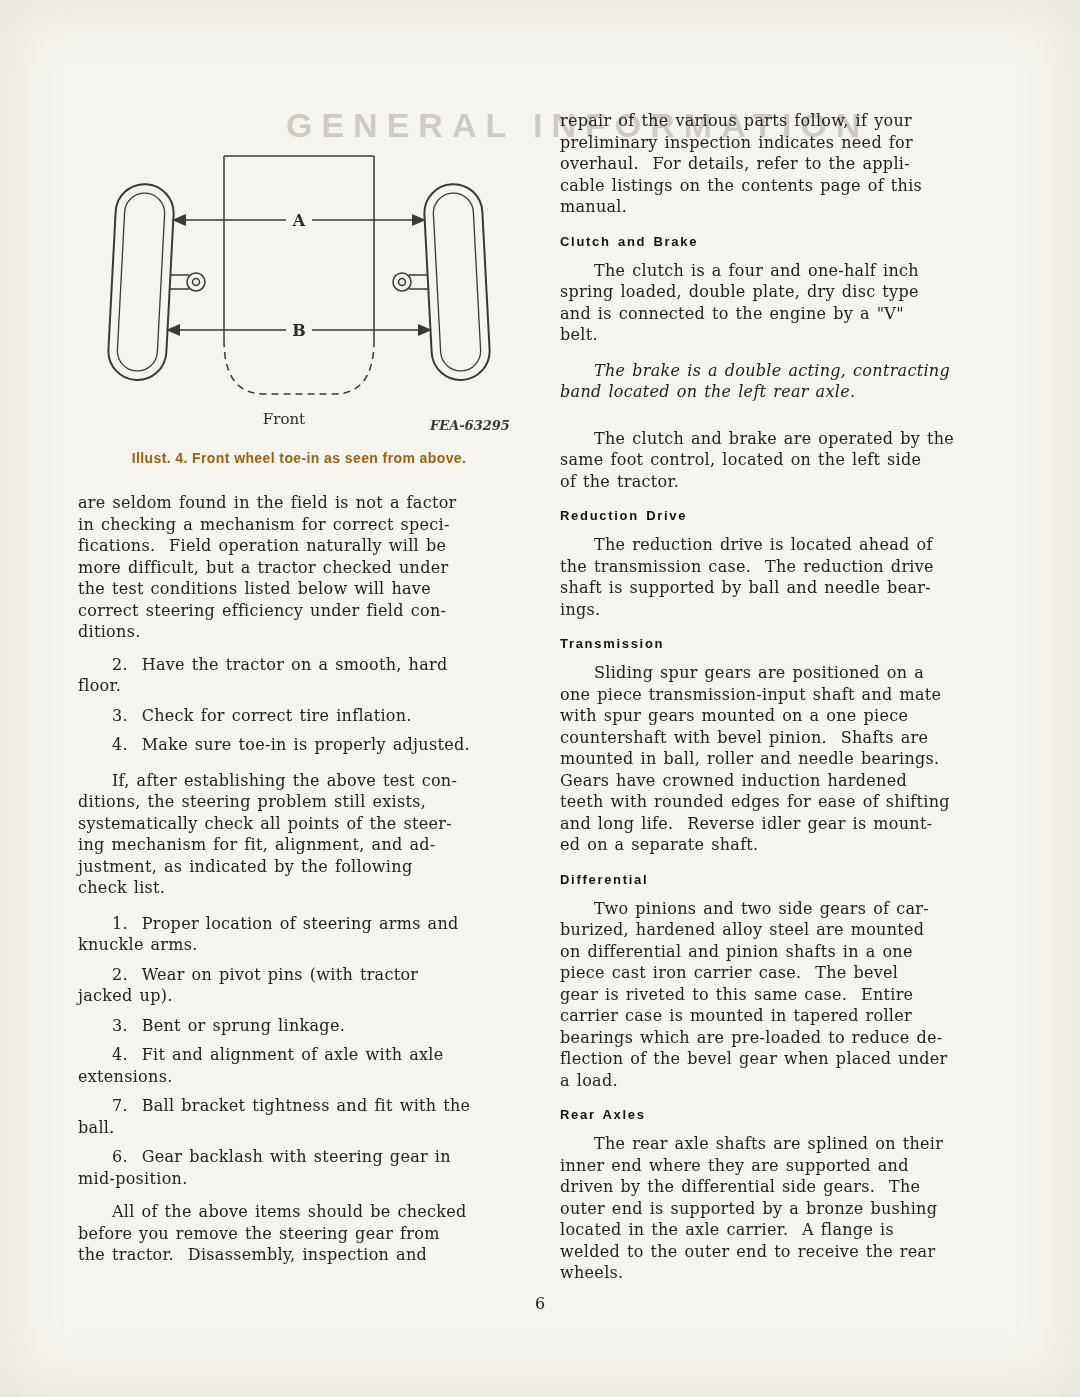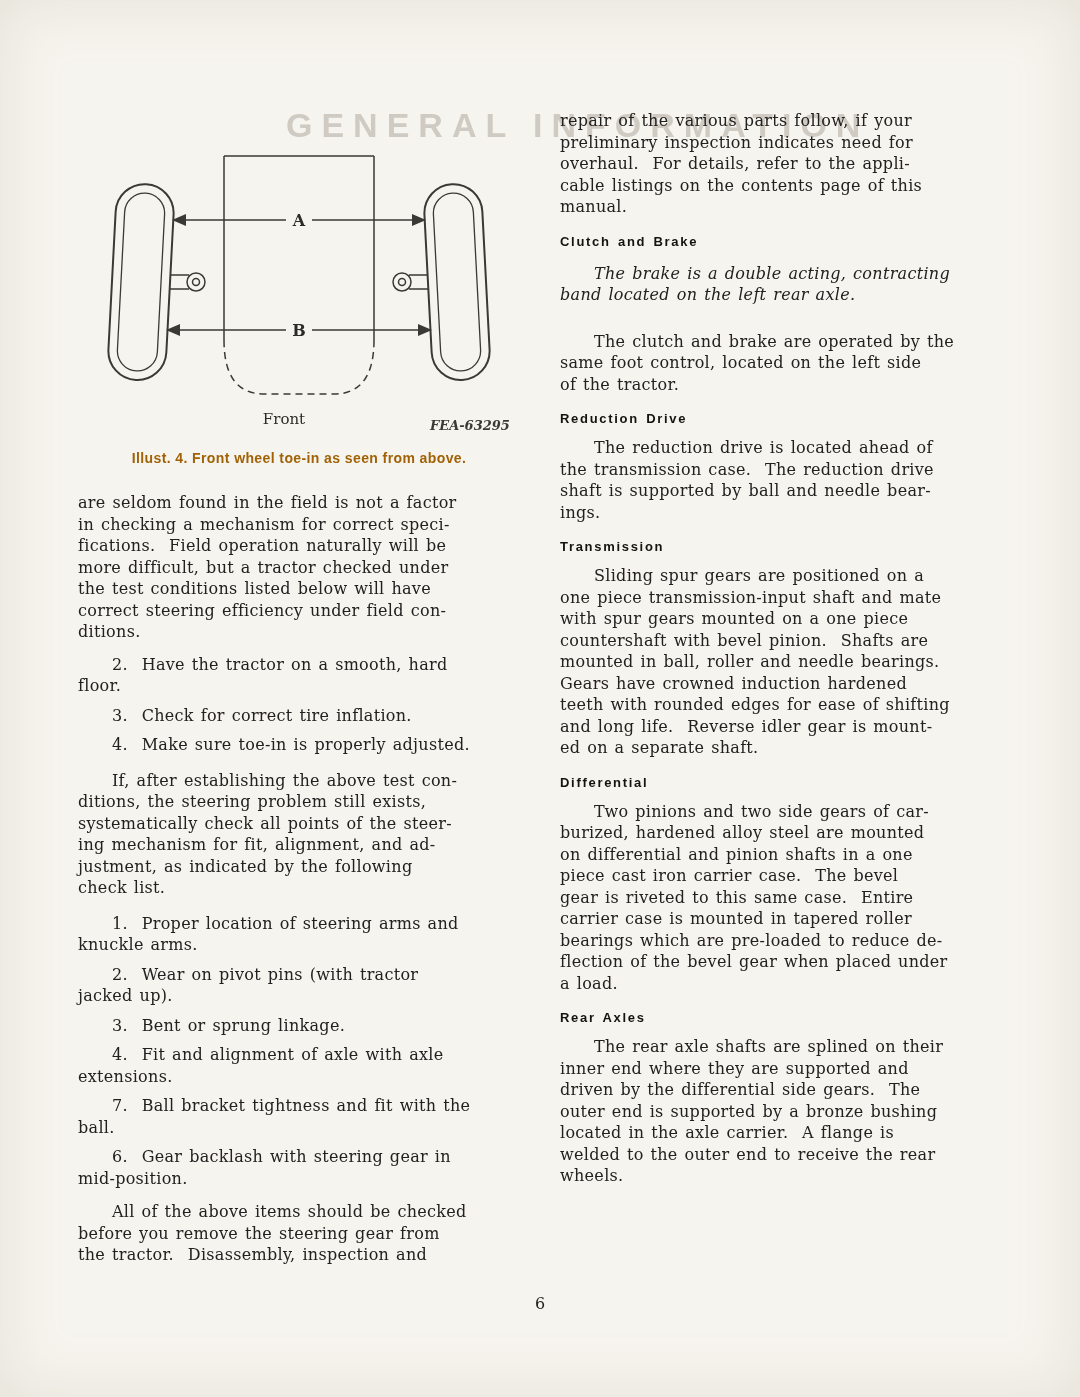--- a/index.html
+++ b/index.html
@@ -205,20 +205,24 @@
 
     <div class="col">
 
       <p class="para">repair of the various parts follow, if your
 preliminary inspection indicates need for
 overhaul.  For details, refer to the appli-
 cable listings on the contents page of this
 manual.</p>
 
       <h3 class="heading">Clutch and Brake</h3>
+      <p class="para ind">The clutch is a four and one-half inch
+spring loaded, double plate, dry disc type
+and is connected to the engine by a "V"
+belt.</p>
       <p class="para ind" style="margin-top:14px;font-style:italic;">The brake is a double acting, contracting
 band located on the left rear axle.</p>
       <p class="para ind" style="margin-top:25px;">The clutch and brake are operated by the
 same foot control, located on the left side
 of the tractor.</p>
 
       <h3 class="heading">Reduction Drive</h3>
       <p class="para ind">The reduction drive is located ahead of
 the transmission case.  The reduction drive
 shaft is supported by ball and needle bear-

